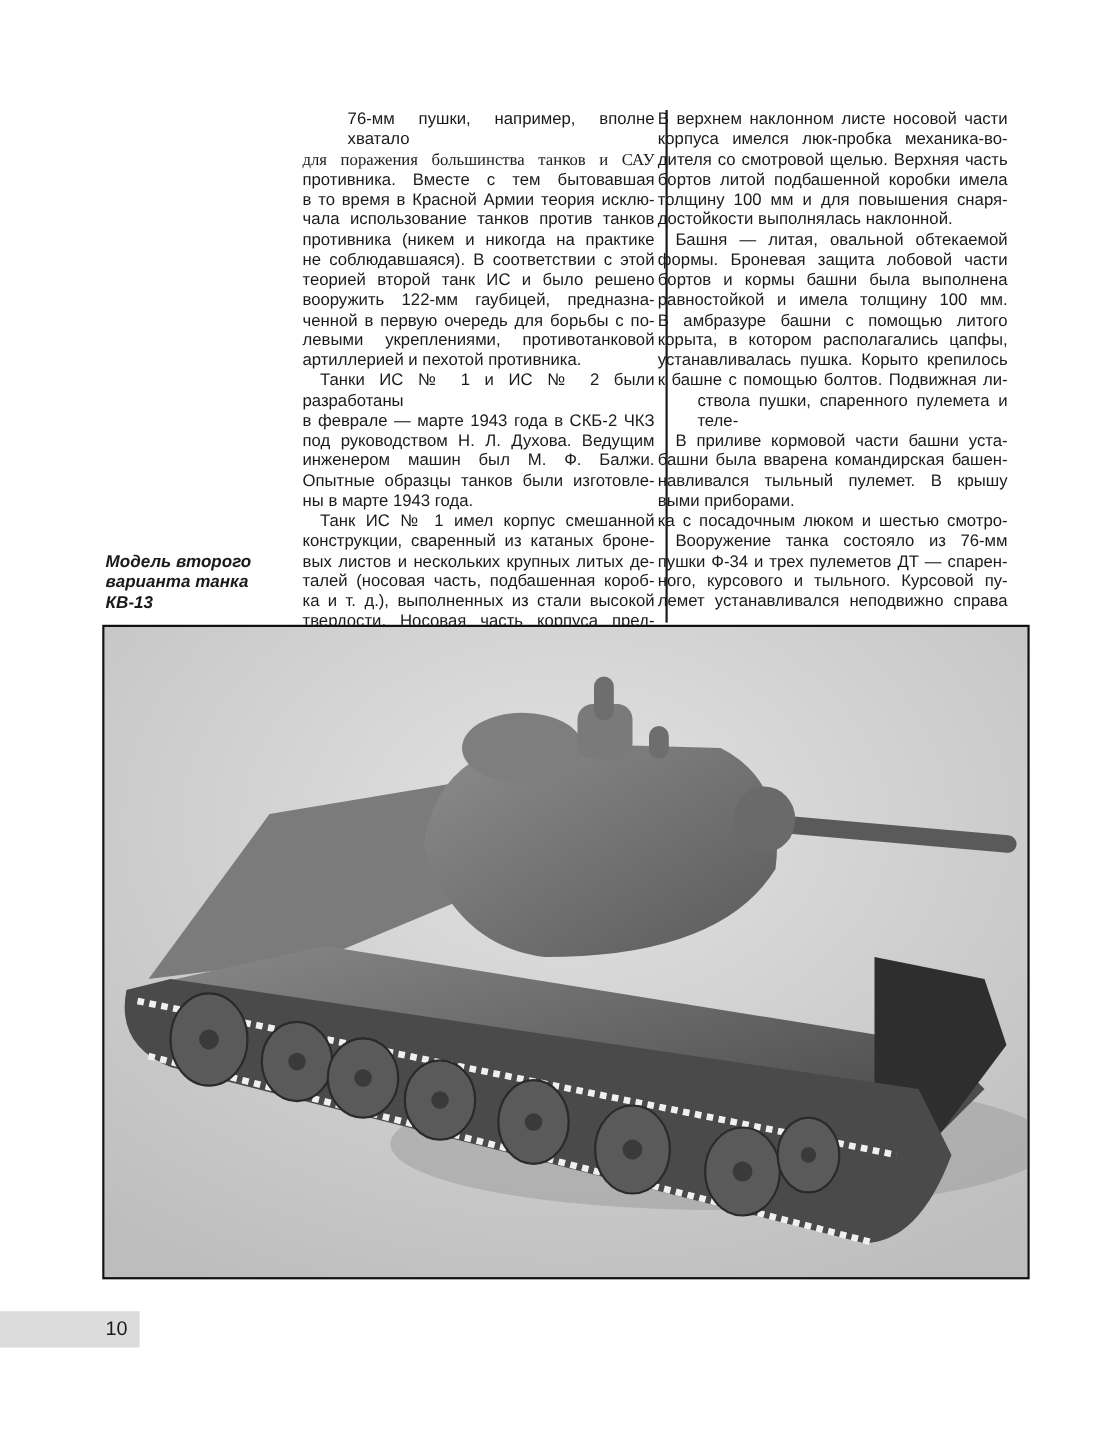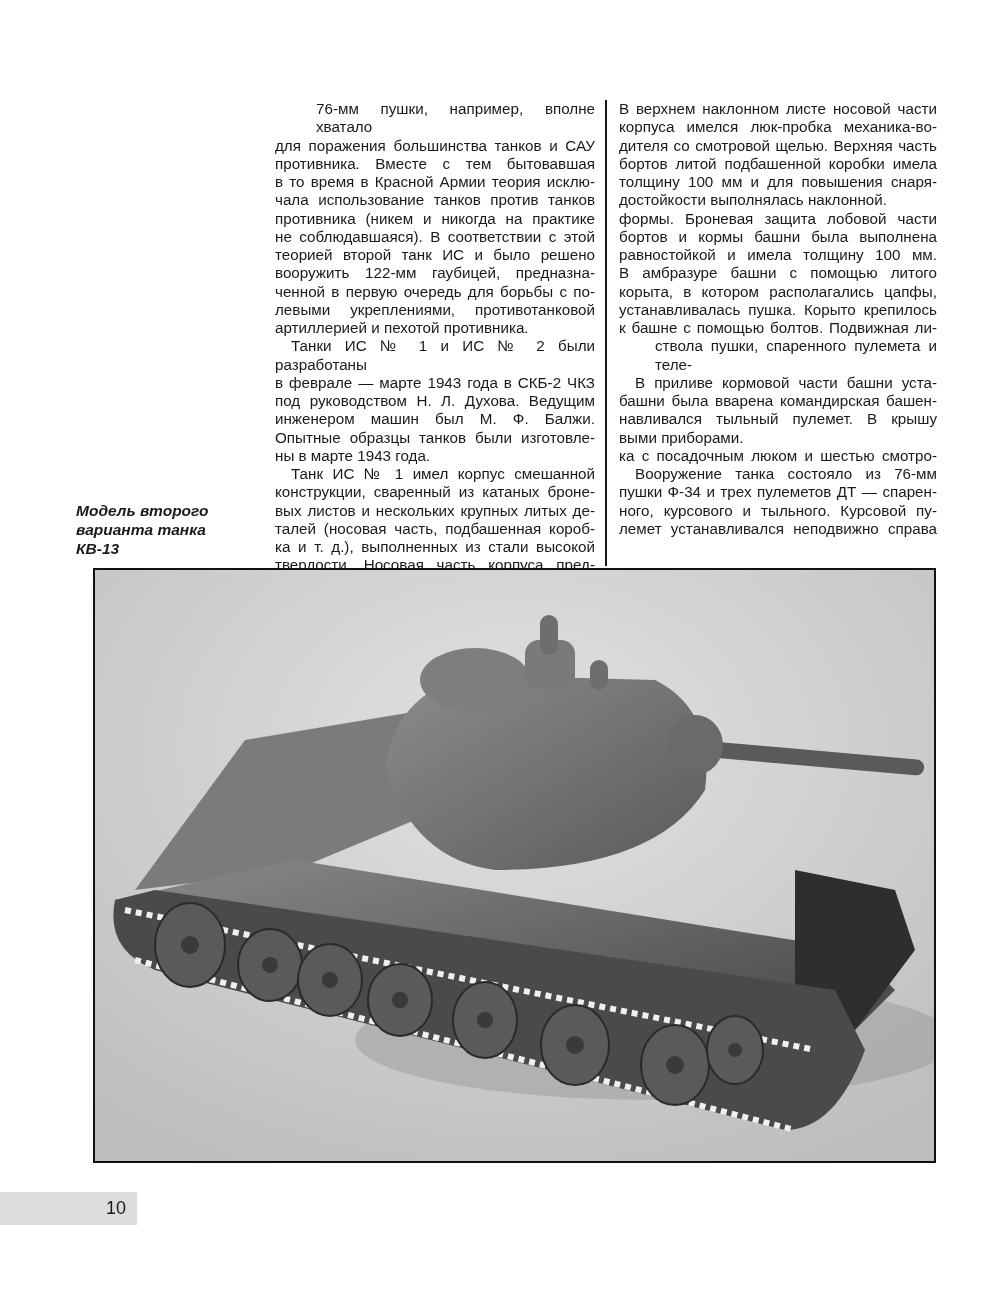--- a/index.html
+++ b/index.html
@@ -7,48 +7,48 @@
       width: 1000px; height: 1312px; background: #ffffff; position: relative; overflow: hidden;
       font-family: "Liberation Sans", sans-serif; color: #1a1a1a;
     }
     .col {
       position: absolute; top: 100px; font-size: 15.2px; line-height: 18.25px;
       text-align: justify; hyphens: manual;
     }
     .col p { margin: 0; text-indent: 0; }
     .col p.indent { text-indent: 16px; }
     #col-left { left: 275px; width: 320px; }
-    #col-right { left: 619px; width: 318px; }
+    #col-right { left: 598px; width: 318px; }
     #col-divider {
       position: absolute; left: 605px; top: 100px; width: 2px; height: 466px; background: #1a1a1a;
     }
     #caption {
-      position: absolute; left: 76px; top: 501px; width: 150px;
+      position: absolute; left: 96px; top: 501px; width: 150px;
       font-family: "Liberation Sans", sans-serif; font-weight: bold; font-style: italic;
       font-size: 15.5px; line-height: 19px; color: #1a1a1a;
     }
     #photo-frame {
       position: absolute; left: 93px; top: 568px; width: 839px; height: 591px;
       border: 2px solid #111; background: #d3d3d3; overflow: hidden;
     }
     #photo-frame svg { display: block; width: 100%; height: 100%; }
     #page-number-tab {
-      position: absolute; left: 0; top: 1192px; width: 137px; height: 33px; background: #dcdcdc; text-align: center;
+      position: absolute; left: 0; top: 1192px; width: 127px; height: 33px; background: #dcdcdc; text-align: center;
     }
     #page-number {
       position: absolute; right: 11px; top: 6px; font-size: 18px; color: #1a1a1a;
     }
   </style>
 </head>
 <body>
 
 <div id="col-left" class="col">
     <p style="text-indent: 0px;">
       <span style="display: block; text-align: justify; text-align-last: justify; margin-left: 41px;">76-мм пушки, например, вполне хватало</span> 
-      <span style="display: block; text-align: justify; text-align-last: justify;">для поражения большинства танков и САУ</span> 
+      <span style="display: block; text-align: justify; text-align-last: justify; font-family: Liberation Serif, serif;">для поражения большинства танков и САУ</span> 
       <span style="display: block; text-align: justify; text-align-last: justify;">противника. Вместе с тем бытовавшая</span> 
       <span style="display: block; text-align: justify; text-align-last: justify;">в то время в Красной Армии теория исклю-</span>
       <span style="display: block; text-align: justify; text-align-last: justify;">чала использование танков против танков</span> 
       <span style="display: block; text-align: justify; text-align-last: justify;">противника (никем и никогда на практике</span> 
       <span style="display: block; text-align: justify; text-align-last: justify;">не соблюдавшаяся). В соответствии с этой</span> 
       <span style="display: block; text-align: justify; text-align-last: justify;">теорией второй танк ИС и было решено</span> 
       <span style="display: block; text-align: justify; text-align-last: justify;">вооружить 122-мм гаубицей, предназна-</span>
       <span style="display: block; text-align: justify; text-align-last: justify;">ченной в первую очередь для борьбы с по-</span>
       <span style="display: block; text-align: justify; text-align-last: justify;">левыми укреплениями, противотанковой</span> 
       <span style="display: block; text-align: right; text-align-last: left;">артиллерией и пехотой противника.</span>
@@ -76,20 +76,21 @@
 <div id="col-right" class="col">
     <p style="text-indent: 0px;">
       <span style="display: block; text-align: justify; text-align-last: justify;">В верхнем наклонном листе носовой части</span> 
       <span style="display: block; text-align: justify; text-align-last: justify;">корпуса имелся люк-пробка механика-во-</span>
       <span style="display: block; text-align: justify; text-align-last: justify;">дителя со смотровой щелью. Верхняя часть</span> 
       <span style="display: block; text-align: justify; text-align-last: justify;">бортов литой подбашенной коробки имела</span> 
       <span style="display: block; text-align: justify; text-align-last: justify;">толщину 100 мм и для повышения снаря-</span>
       <span style="display: block; text-align: left; text-align-last: left;">достойкости выполнялась наклонной.</span>
     </p>
     <p class="indent" style="text-indent: 0px;">
+      <span style="display: block; text-align: justify; text-align-last: justify; text-indent: 16px;">Башня — литая, овальной обтекаемой</span> 
       <span style="display: block; text-align: justify; text-align-last: justify;">формы. Броневая защита лобовой части</span> 
       <span style="display: block; text-align: justify; text-align-last: justify;">бортов и кормы башни была выполнена</span> 
       <span style="display: block; text-align: justify; text-align-last: justify;">равностойкой и имела толщину 100 мм.</span> 
       <span style="display: block; text-align: justify; text-align-last: justify;">В амбразуре башни с помощью литого</span> 
       <span style="display: block; text-align: justify; text-align-last: justify;">корыта, в котором располагались цапфы,</span> 
       <span style="display: block; text-align: justify; text-align-last: justify;">устанавливалась пушка. Корыто крепилось</span> 
       <span style="display: block; text-align: justify; text-align-last: justify;">к башне с помощью болтов. Подвижная ли-</span>
       <span style="display: block; text-align: justify; text-align-last: justify; margin-left: 36px;">ствола пушки, спаренного пулемета и теле-</span>
     </p>
     <p class="indent" style="text-indent: 0px;">

